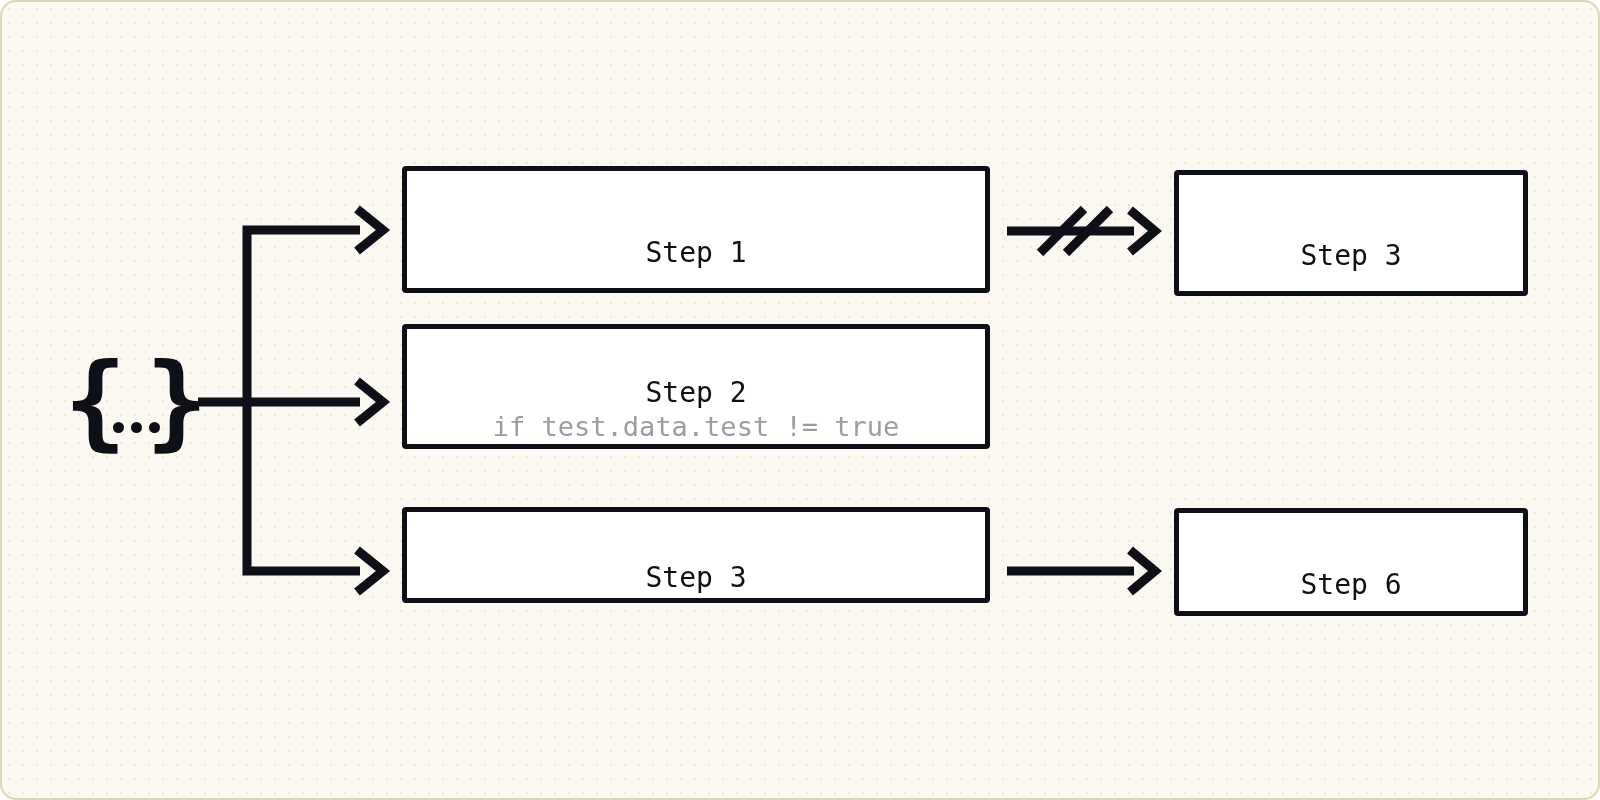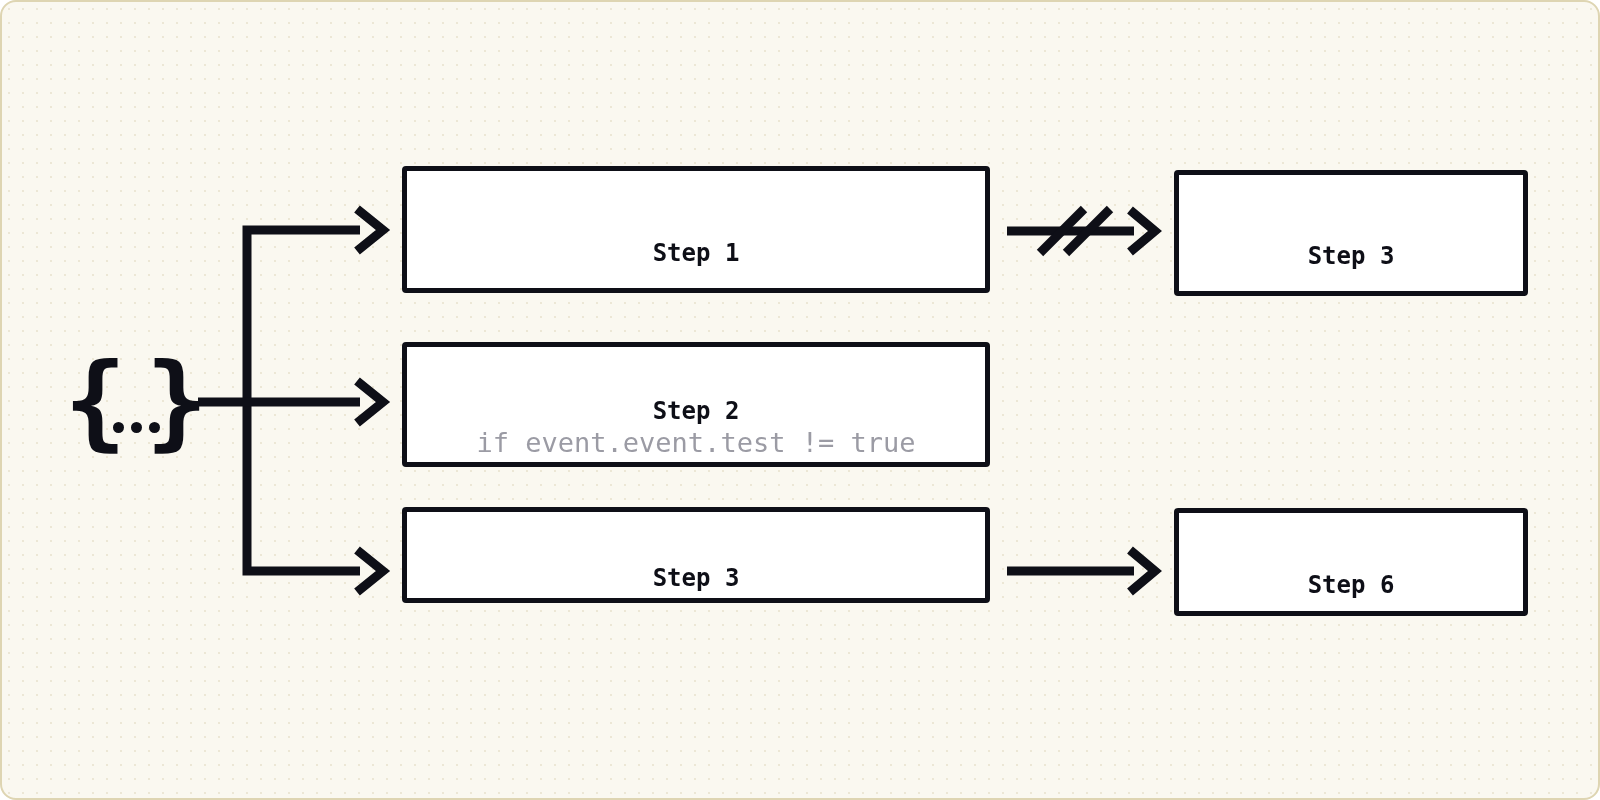--- a/index.html
+++ b/index.html
@@ -24,21 +24,21 @@
     border-radius:16px;
   }
   .connectors{position:absolute;left:0;top:0;width:1600px;height:800px;color:var(--ink);}
   .connectors path{stroke:currentColor;stroke-width:9;fill:none;stroke-linecap:butt;stroke-linejoin:miter;}
   .node{
     position:absolute;background:var(--box-fill);
     border:5px solid var(--ink);border-radius:4px;
     display:flex;flex-direction:column;align-items:center;justify-content:center;gap:6px;
   }
   .node-label{
-    font-size:24px;line-height:1;font-weight:bold;color:var(--ink);white-space:pre;margin-top:46px;
+    font-size:28px;line-height:1;font-weight:normal;color:var(--ink);white-space:pre;margin-top:46px;
   }
   .node-condition{
     font-size:27px;line-height:1;font-weight:normal;color:var(--muted);white-space:pre;
   }
   .source-glyph{
     position:absolute;left:84px;top:352px;height:94px;width:100px;
     display:flex;align-items:center;justify-content:center;color:var(--ink);
   }
   .brace{
     font-size:104px;font-weight:bold;line-height:94px;display:block;
@@ -92,23 +92,23 @@
       <span class="dot"></span>
       <span class="dot"></span>
     </span>
     <span class="brace">}</span>
   </div>
 
   <div class="node" style="left:400px;top:164px;width:588px;height:127px">
     <div class="node-label">Step 1</div>
   </div>
 
-  <div class="node" style="left:400px;top:340px;width:588px;height:125px">
+  <div class="node" style="left:400px;top:322px;width:588px;height:125px">
     <div class="node-label">Step 2</div>
-    <div class="node-condition">if event.event.test != true</div>
+    <div class="node-condition">if test.data.test != true</div>
   </div>
 
   <div class="node" style="left:400px;top:505px;width:588px;height:96px">
     <div class="node-label">Step 3</div>
   </div>
 
   <div class="node" style="left:1172px;top:168px;width:354px;height:126px">
     <div class="node-label">Step 3</div>
   </div>
 

